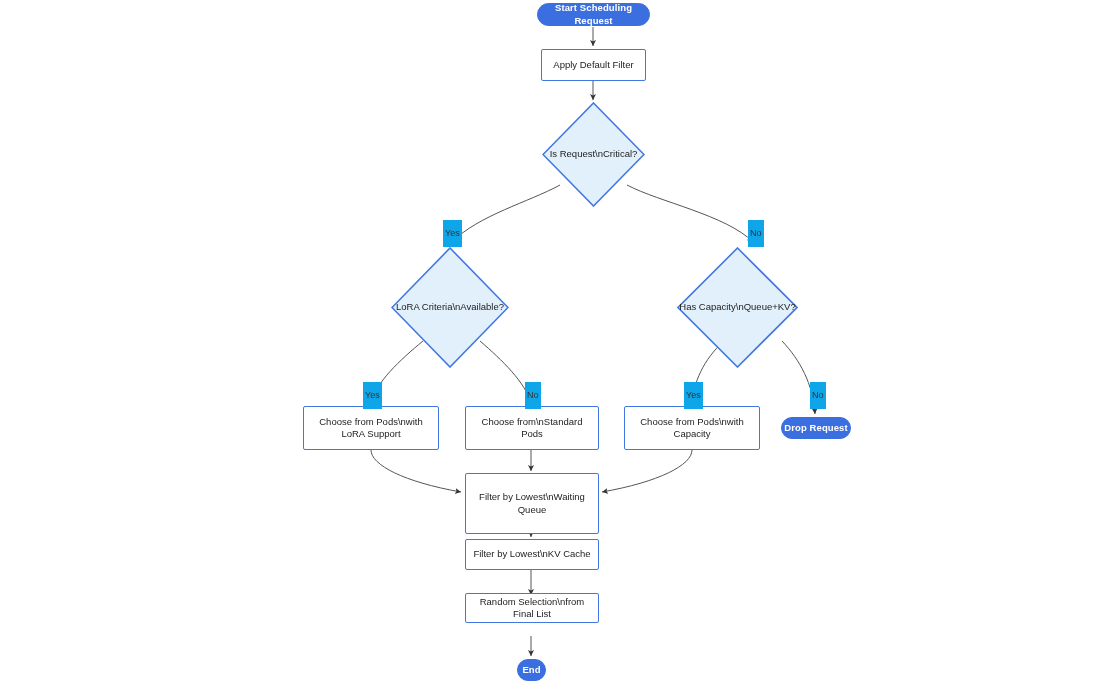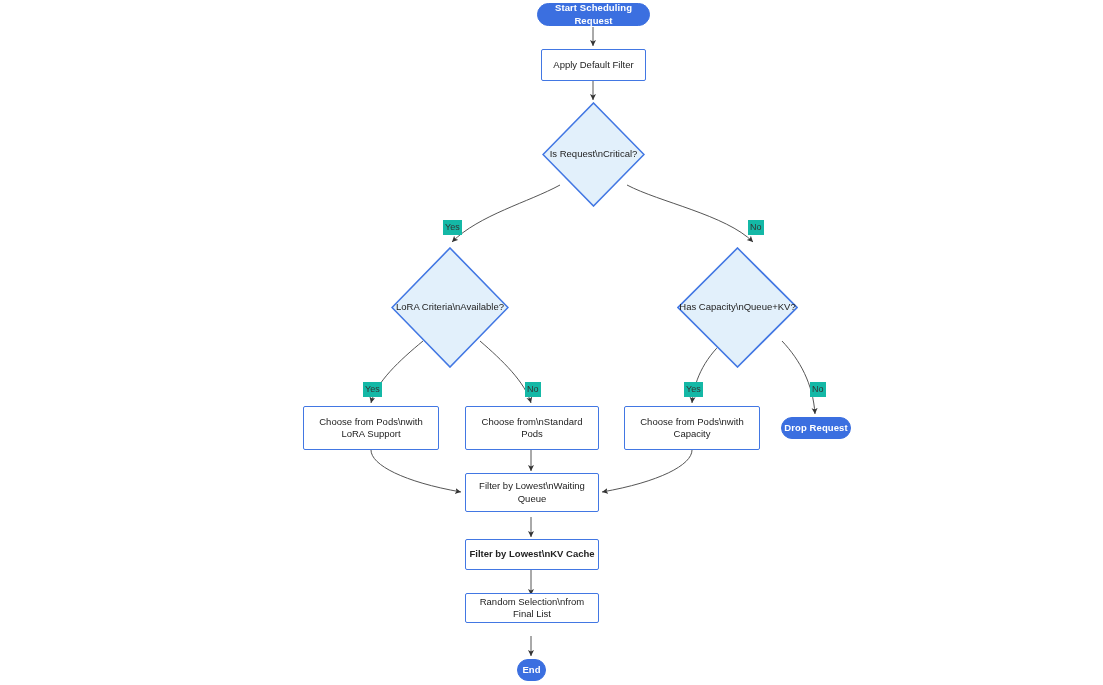--- a/index.html
+++ b/index.html
@@ -69,24 +69,24 @@
     height: 100%;
   }
   .node.decision .label {
     position: relative;
     z-index: 2;
     font-size: 9.5px;
     color: #222222;
   }
   .edge-label {
     position: absolute;
-    background: #14b8a6;
+    background: #0ea5e9;
     color: #333333;
     font-size: 9px;
-    padding: 3px 2px;
+    padding: 9px 2px;
     z-index: 3;
     white-space: nowrap;
     line-height: 1;
   }
 </style>
 </head>
 <body>
 
 <div id="canvas">
 
@@ -167,26 +167,26 @@
 
   <div class="node process" style="left:600px; top:406px; width:136px; height:44px;">
     <span class="label">Choose from Pods\nwith
 Capacity</span>
   </div>
 
   <div class="node terminal" style="left:757px; top:417px; width:70px; height:22px;">
     <span class="label">Drop Request</span>
   </div>
 
-  <div class="node process" style="left:441px; top:473px; width:134px; height:39px;">
+  <div class="node process" style="left:441px; top:473px; width:134px; height:61px;">
     <span class="label">Filter by Lowest\nWaiting
 Queue</span>
   </div>
 
-  <div class="node process" style="left:441px; top:539px; width:134px; height:31px;font-weight:bold;">
+  <div class="node process" style="left:441px; top:539px; width:134px; height:31px;">
     <span class="label">Filter by Lowest\nKV Cache</span>
   </div>
 
   <div class="node process" style="left:441px; top:593px; width:134px; height:30px;">
     <span class="label">Random Selection\nfrom
 Final List</span>
   </div>
 
   <div class="node terminal" style="left:493px; top:659px; width:29px; height:22px;">
     <span class="label">End</span>

